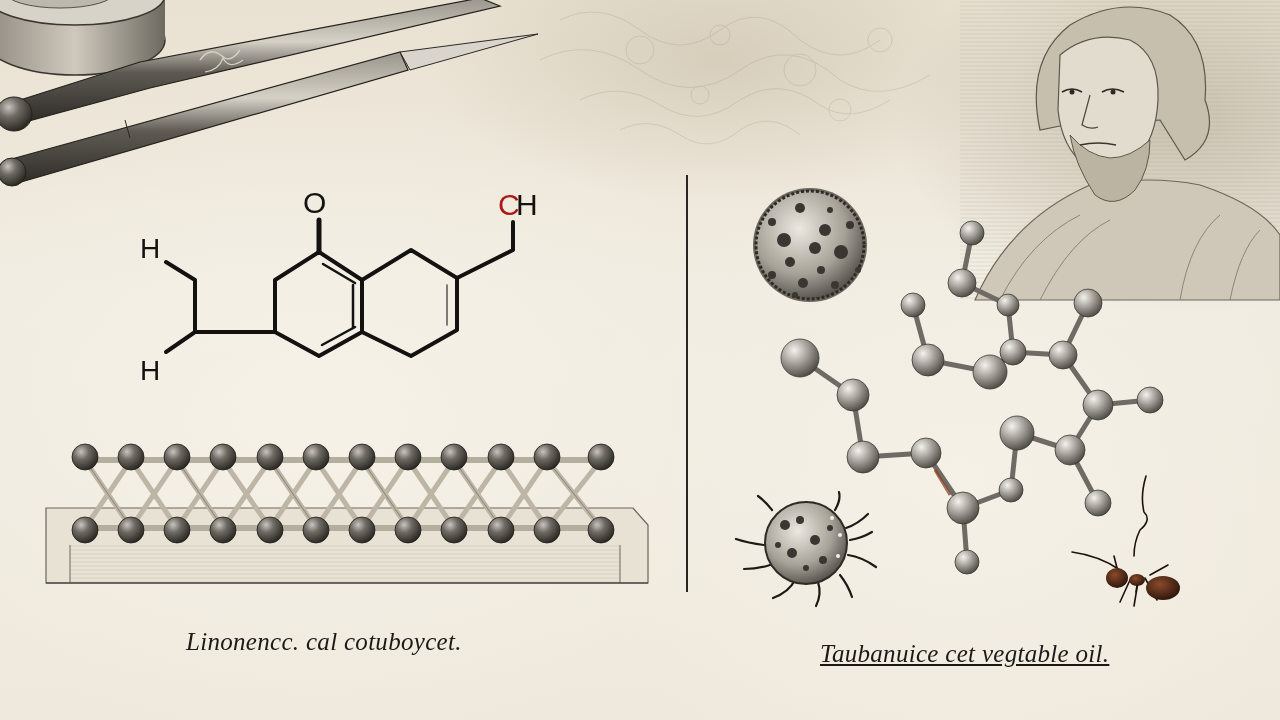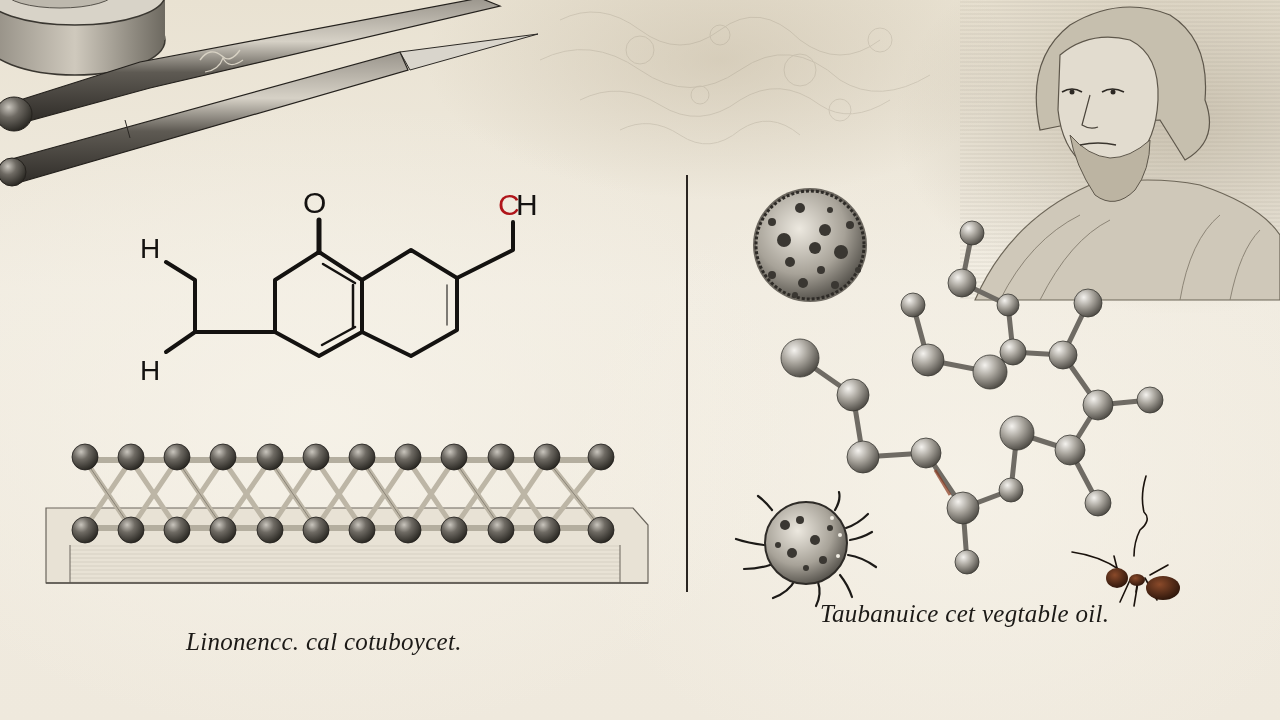--- a/index.html
+++ b/index.html
@@ -341,13 +341,13 @@
       <path d="M1150 575 l18 -10"></path>
         <path d="M1138 578 l-2 14"></path>
     </g>
     <ellipse cx="1117" cy="578" rx="11" ry="10" fill="url(#antg)"></ellipse>
     <ellipse cx="1137" cy="580" rx="8" ry="6" fill="url(#antg)"></ellipse>
     <ellipse cx="1163" cy="588" rx="17" ry="12" fill="url(#antg)"></ellipse>
   </g>
 </svg>
 
 <div class="caption" style="left:186px; top:628px;">Linonencc. cal cotuboycet.</div>
-<div class="caption" style="left:820px; top:600px;">Taubanuice cet vegtable oil.</div>
+<div class="caption" style="left:820px; top:640px;text-decoration:underline;">Taubanuice cet vegtable oil.</div>
 
 </body></html>

